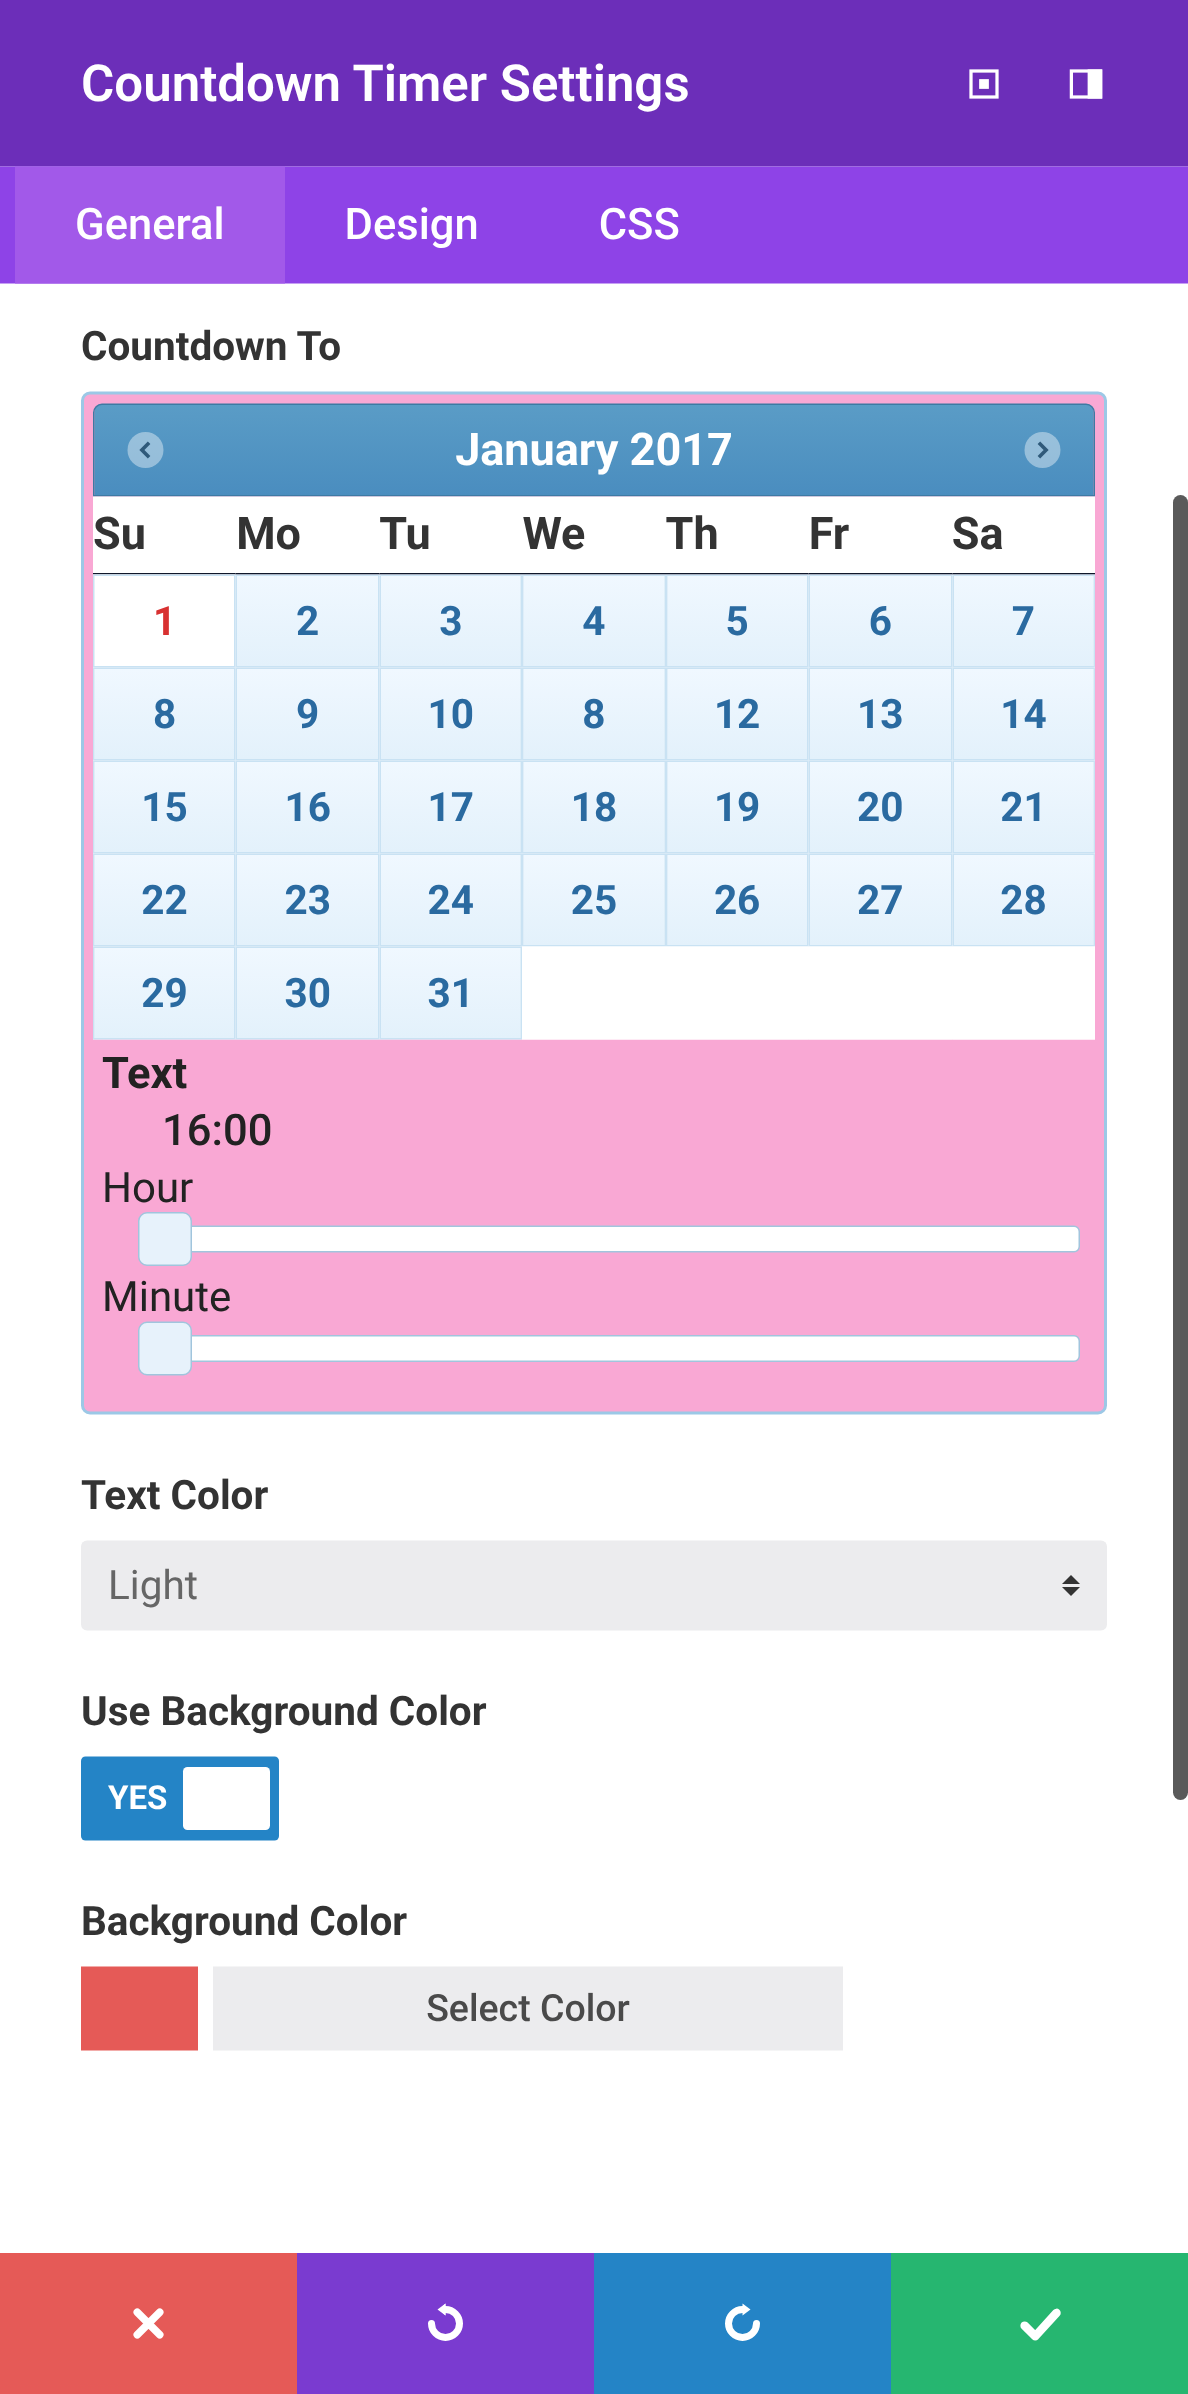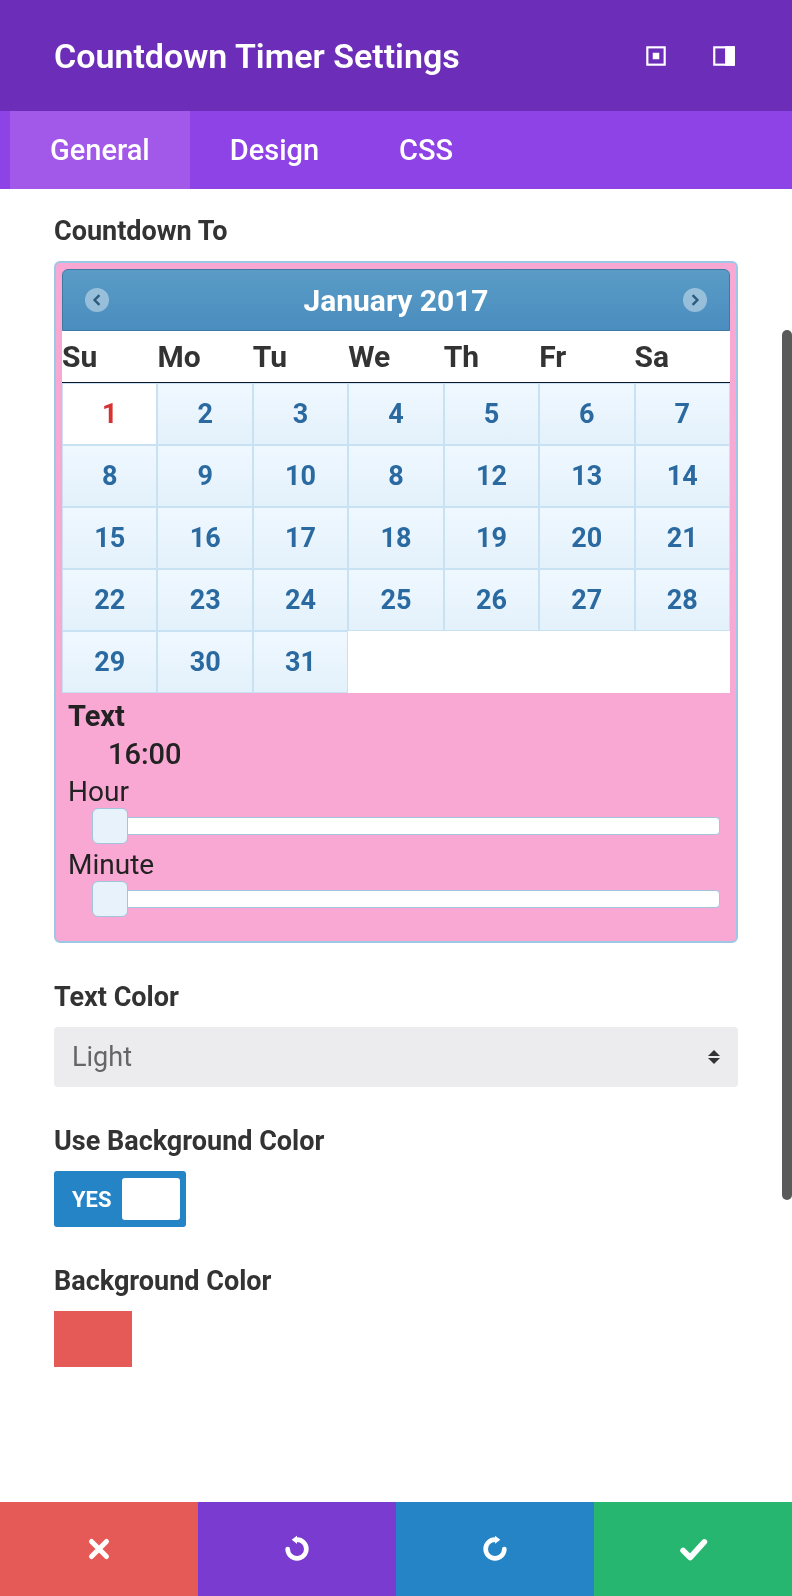--- a/index.html
+++ b/index.html
@@ -404,20 +404,21 @@
 
   <div class="section-label">Use Background Color</div>
   <div class="toggle">
     <span class="toggle-label">YES</span>
     <div class="toggle-knob"></div>
   </div>
 
   <div class="section-label">Background Color</div>
   <div class="color-row">
     <div class="color-swatch" style="background:#e55a57"></div>
+    <div class="color-select-btn">Select Color</div>
   </div>
 
 </div>
 
 <div class="scroll-indicator"></div>
 
 <div class="footer">
   <div class="footer-btn fb-red">
     <svg width="30" height="30" viewBox="0 0 24 24">
         <path d="M18 6 L6 18 M6 6 L18 18" stroke="#fff" stroke-width="4" stroke-linecap="round"></path>

